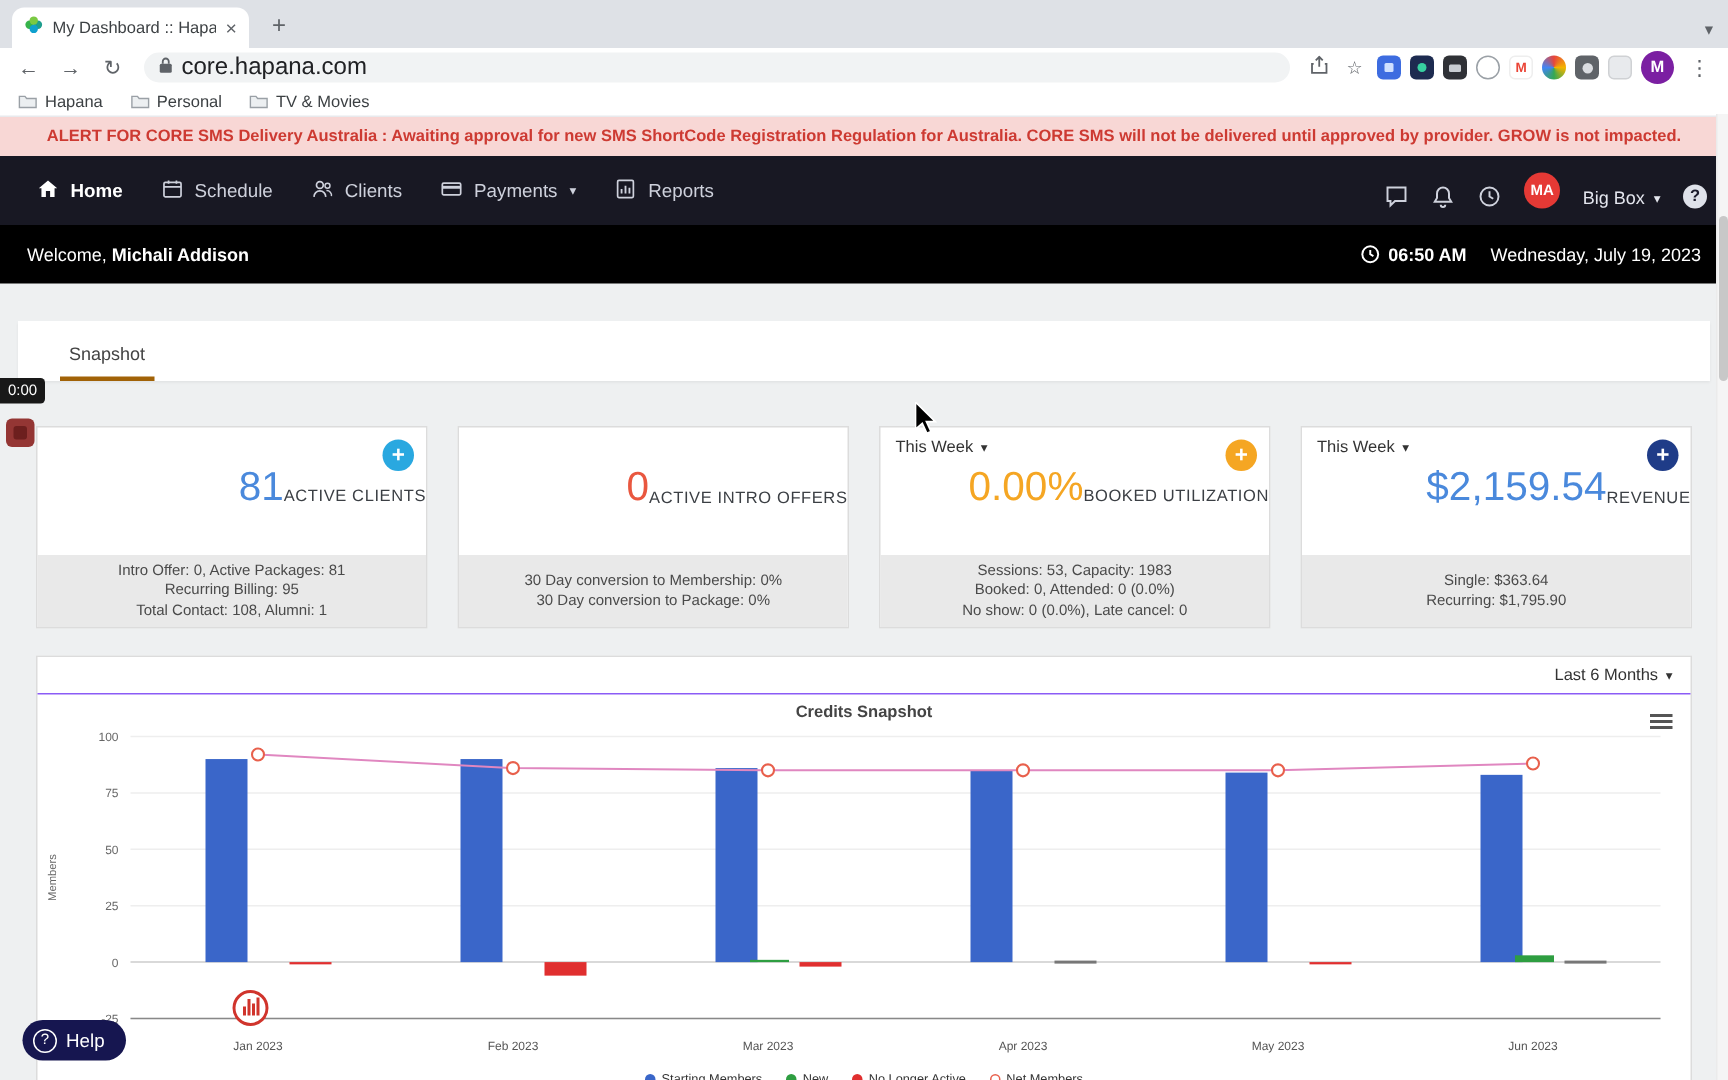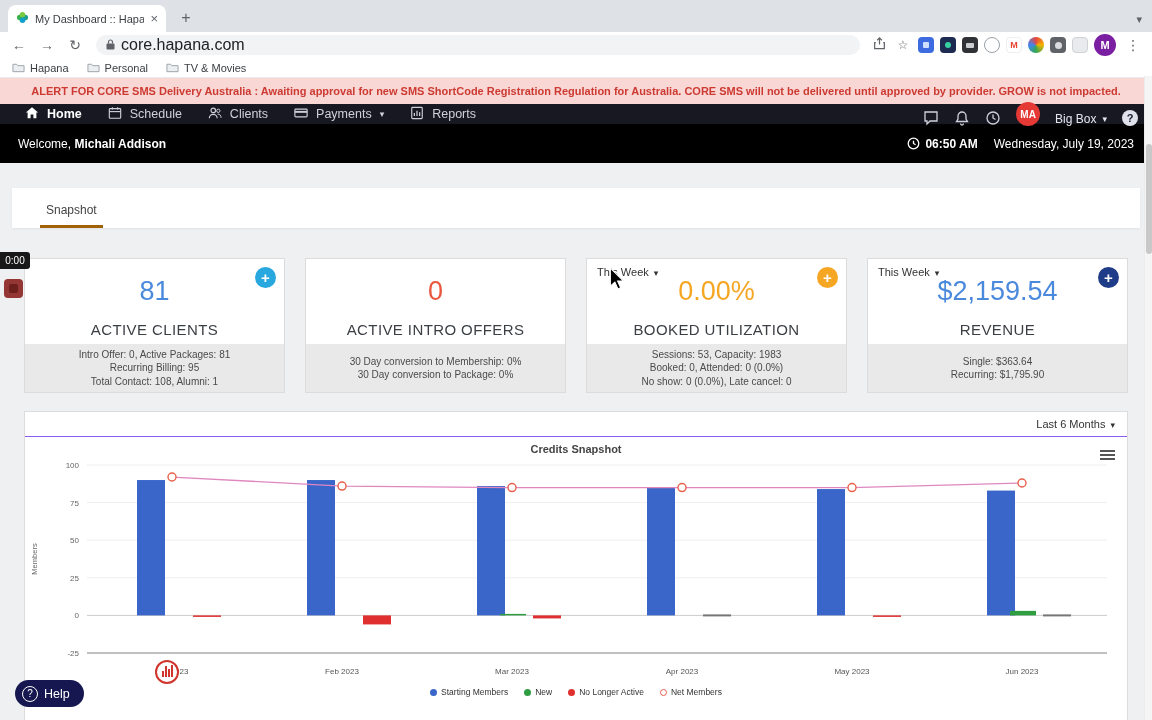--- a/index.html
+++ b/index.html
@@ -29,21 +29,21 @@
   .e7{background:#5f6368;} .e7::after{content:""; width:7px;height:7px;background:#dadce0;border-radius:50%;}
   .e8{background:#e8eaed;border:1px solid #cfd1d4;}
   .profile-avatar { width:22px; height:22px; border-radius:50%; background:#7b1fa2; color:#fff; font-size:11px; font-weight:bold; display:flex; align-items:center; justify-content:center; }
 
   .bookmarks { height:20px; background:#fff; display:flex; align-items:center; gap:18px; padding:0 12px; border-bottom:1px solid #e8eaed; }
   .bm { display:flex; align-items:center; gap:5px; font-size:11px; color:#3c4043; }
 
   
   .alert { height:26px; background:#f8d7d5; color:#cd3a32; font-size:11px; font-weight:600; display:flex; align-items:center; justify-content:center; }
 
-  .appnav { height:20px; background:#181823; display:flex; align-items:center; padding:0 14px; color:#ced1dc; }
+  .appnav { height:46px; background:#181823; display:flex; align-items:center; padding:0 14px; color:#ced1dc; }
   .appnav .left { display:flex; align-items:center; gap:4px; flex:1; }
   .nav-item { display:flex; align-items:center; gap:6px; font-size:12.5px; padding:0 11px; height:38px; cursor:default; }
   .nav-item.active { color:#fff; font-weight:bold; }
   .caret { font-size:9px; margin-left:2px; }
   .appnav .right { display:flex; align-items:flex-end; gap:15px; }
   .nav-ico { width:16px; height:16px; display:inline-flex; }
   .mini-avatar { width:24px; height:24px; border-radius:50%; background:#e53935; color:#fff; font-size:10px; font-weight:bold; display:flex; align-items:center; justify-content:center; }
   .acct { display:flex; align-items:center; gap:4px; font-size:12px; color:#e4e6ee; }
   .help-q { width:16px; height:16px; border-radius:50%; background:#dfe2ea; color:#1b1b2c; font-size:11px; font-weight:bold; display:flex; align-items:center; justify-content:center; }
 
@@ -55,24 +55,24 @@
   
   .content { padding-top:25px; }
   .tabs-card { margin:0 12px; background:#fff; height:40px; box-shadow:0 1px 2px rgba(0,0,0,.06); display:flex; align-items:flex-end; padding:0 28px; }
   .ptab { font-size:12px; color:#444; padding:10px 6px 8px; border-bottom:3px solid #a16207; margin-bottom:0; }
 
   .stats-row { display:flex; gap:20px; margin:30px 24px 0; }
   .stat-card { flex:1; background:#fff; border:1px solid #dcdcdc; height:135px; position:relative; display:flex; flex-direction:column; }
   .plus-btn { position:absolute; top:8px; right:8px; width:21px; height:21px; border-radius:50%; color:#fff; font-size:15px; font-weight:bold; display:flex; align-items:center; justify-content:center; line-height:1; }
   .plus-blue { background:#29a8e0; } .plus-orange { background:#f5a623; } .plus-navy { background:#1f3c88; }
   .period { position:absolute; top:7px; left:10px; font-size:11px; color:#333; }
-  .stat-mid { flex:1; display:flex; flex-direction:column; align-items:center; justify-content:flex-end; padding-bottom:6px; }
+  .stat-mid { flex:1; display:flex; flex-direction:row; align-items:center; justify-content:flex-end; padding-bottom:6px; }
   .stat-value { font-size:27px; }
   .v-blue { color:#4a89dc; } .v-red { color:#e9573f; } .v-orange { color:#f5a623; }
-  .stat-label { font-size:15px; color:#3b3f44; letter-spacing:.4px; margin-top:14px; }
+  .stat-label { font-size:11px; color:#3b3f44; letter-spacing:.4px; margin-top:14px; }
   .stat-foot { background:#e9e9e9; min-height:48px; display:flex; flex-direction:column; align-items:center; justify-content:center; font-size:10px; color:#4a4a4a; line-height:1.35; padding:4px 2px; text-align:center; }
 
   .chart-card { margin:18px 24px 0; background:#fff; border:1px solid #dcdcdc; height:330px; position:relative; }
   .chart-head { height:25px; display:flex; align-items:center; justify-content:flex-end; padding:0 12px; font-size:11px; color:#333; border-bottom:1px solid #8b5cf6; }
   .chart-title { text-align:center; font-size:11px; font-weight:bold; color:#444; margin-top:6px; }
   .burger { position:absolute; right:12px; top:36px; width:15px; }
   .burger div { height:2px; background:#555; margin:2px 0; }
   #chart-legend { display:flex; justify-content:center; gap:16px; font-size:8.5px; color:#333; margin-top:0px; align-items:center; }
   .lg-mark { width:7px; height:7px; border-radius:50%; display:inline-block; margin-right:4px; vertical-align:middle; }
   .lg-open { background:#fff !important; border:1.5px solid; }

